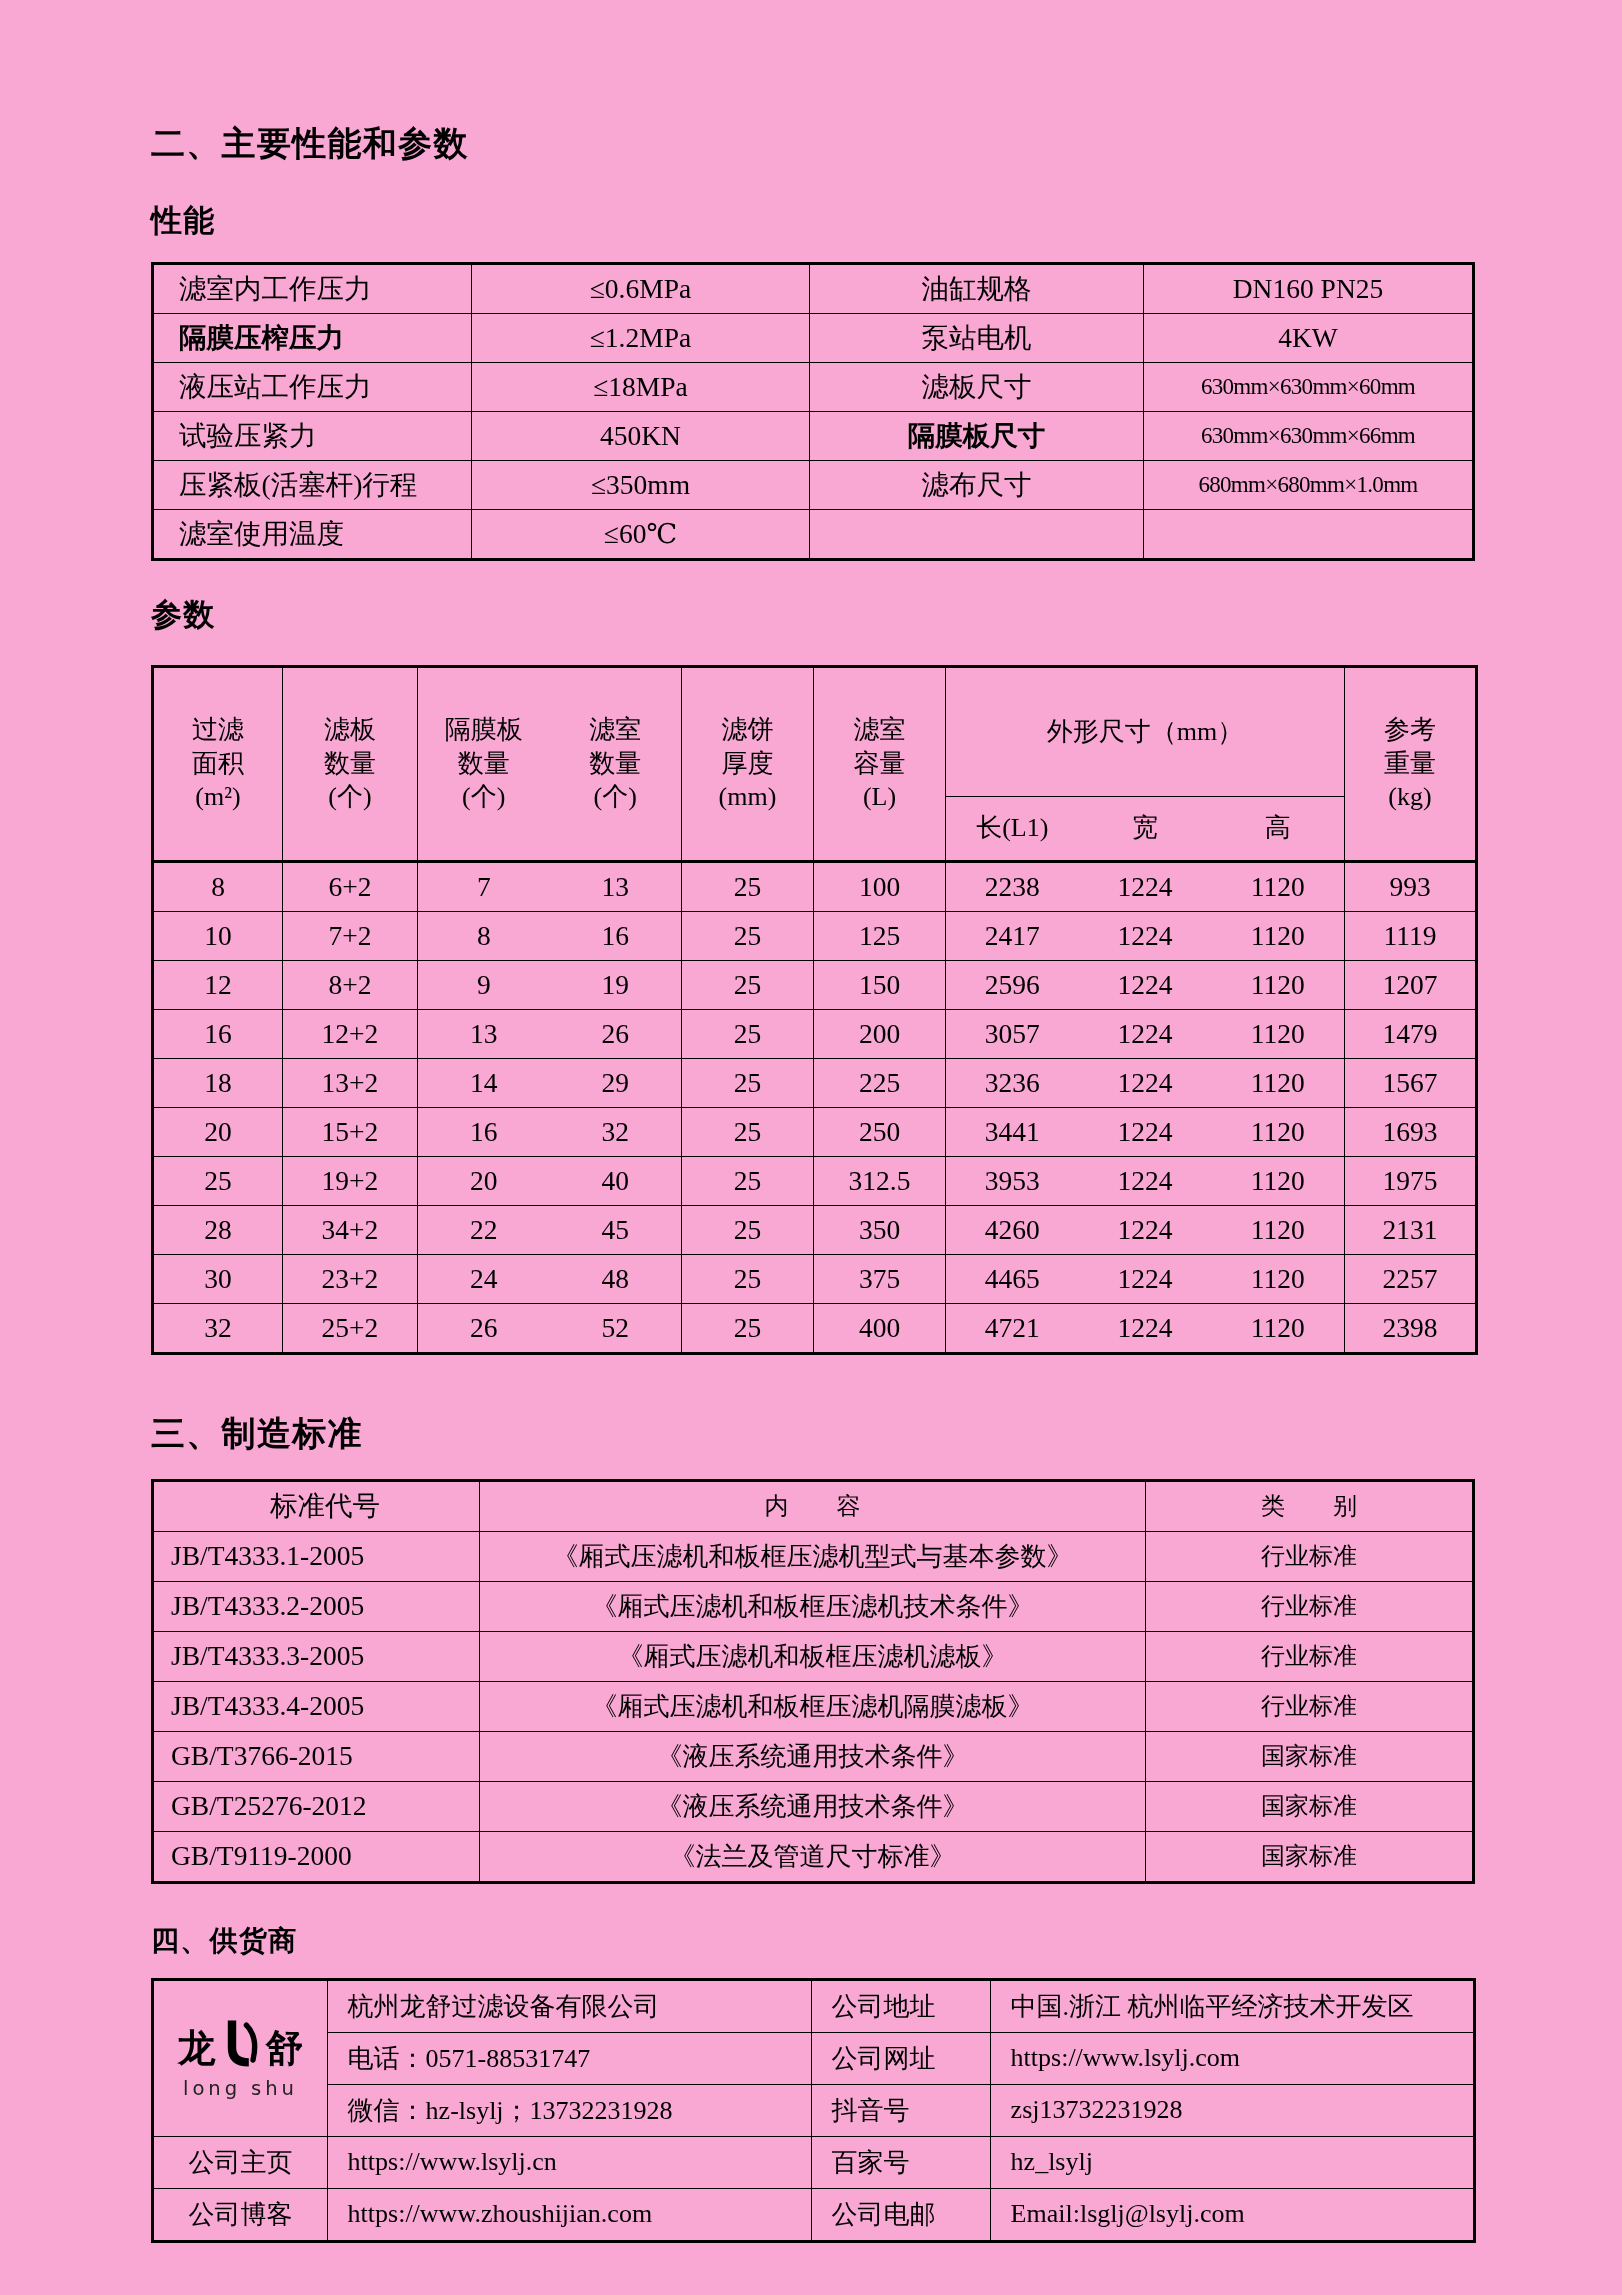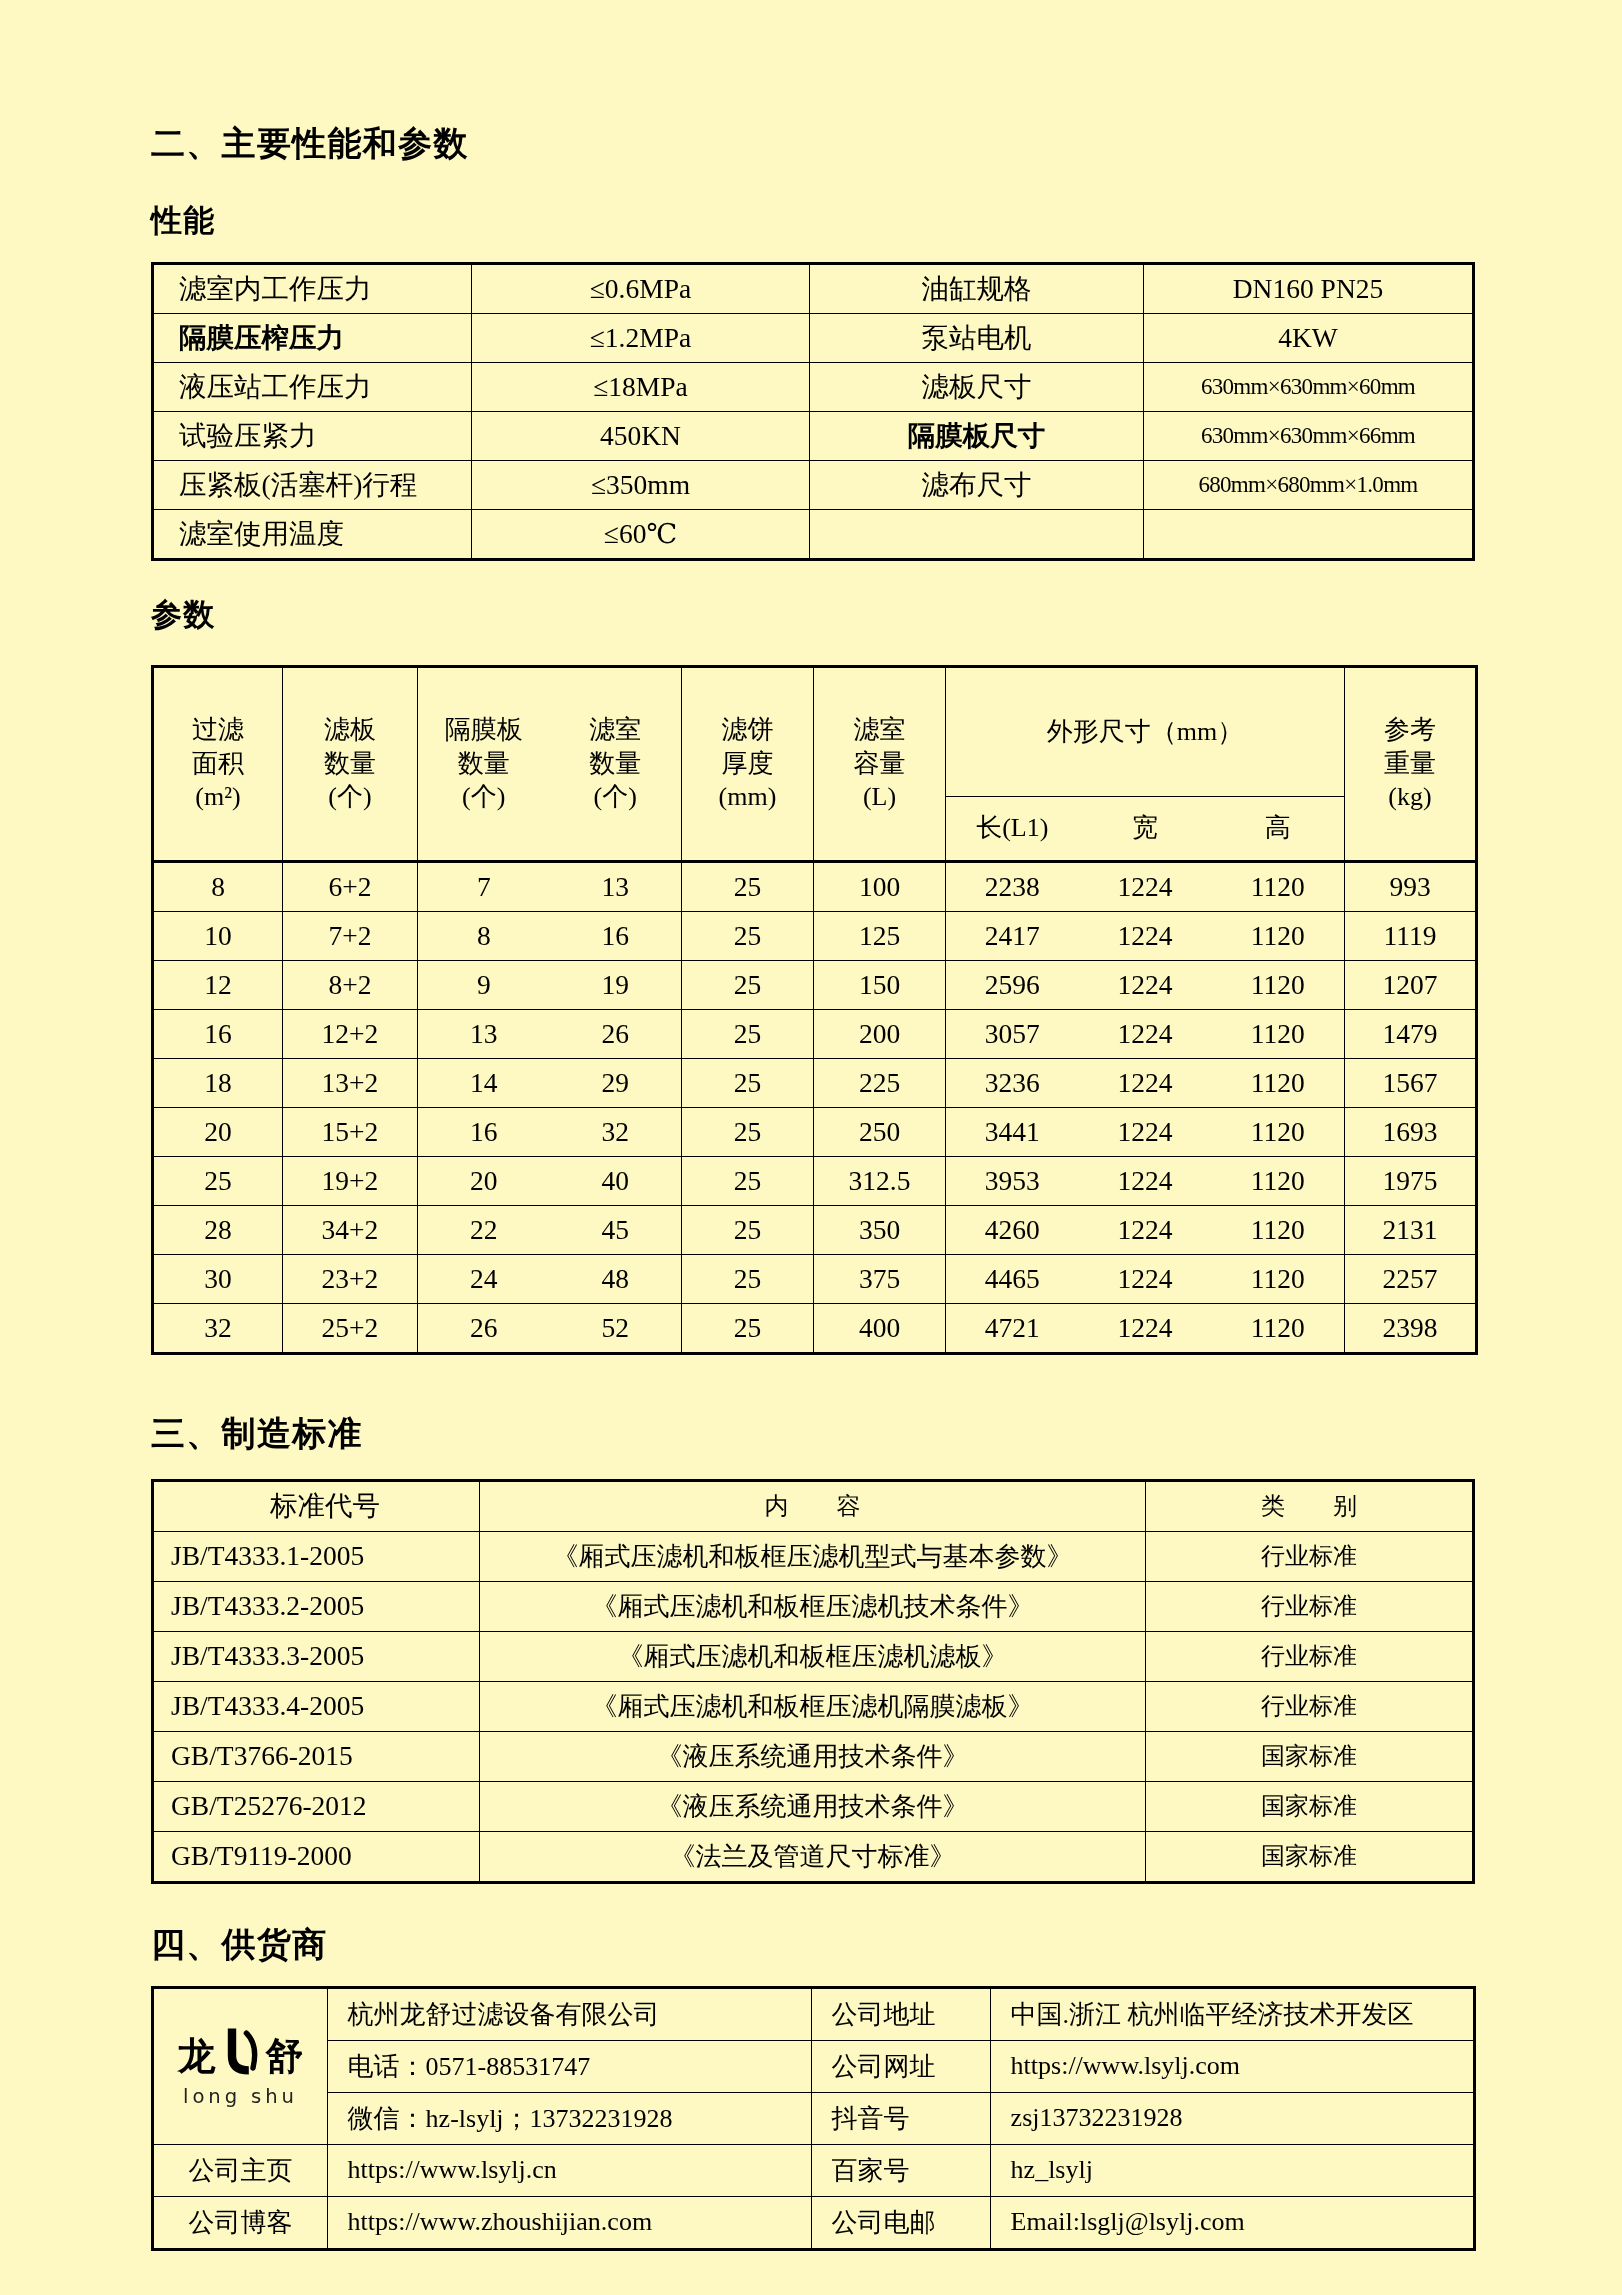--- a/index.html
+++ b/index.html
@@ -1,25 +1,25 @@
 <!DOCTYPE html>
 <html style="font-size:10.5px"><head>
 <meta charset="utf-8">
 <style>
   html,body{margin:0;padding:0;background:#888;}
   .page{
-    width:1622px;height:2295px;background:#fef9c3;margin:0 auto;
+    width:1622px;height:2295px;background:#f9a8d4;margin:0 auto;
     box-sizing:border-box;padding:121px 151px 0 151px;
     font-family:"Liberation Serif","DejaVu Serif",serif;color:#000;
     position:relative;
   }
   h1.sec{font-size:34px;font-weight:700;margin:0;letter-spacing:1.3px;}
   h2.sub{font-size:31px;font-weight:700;margin:33px 0 0 0;letter-spacing:1.3px;}
   h1.sec2{font-size:34px;font-weight:700;margin:56px 0 0 0;letter-spacing:1.3px;}
-  h1.sec3{font-size:34px;font-weight:700;margin:38px 0 0 0;letter-spacing:1.3px;}
+  h1.sec3{font-size:28px;font-weight:700;margin:38px 0 0 0;letter-spacing:1.3px;}
 
   table.tbl{border-collapse:collapse;border:3.9px solid #000;width:1321px;table-layout:fixed;}
   table.tbl td,table.tbl th{border:1.3px solid #000;font-weight:normal;text-align:center;
     vertical-align:middle;padding:0;overflow:hidden;}
 
   
   .perf{margin-top:19.6px;}
   .perf td{height:48px;font-size:27.5px;}
   .perf td.lab{text-align:left;padding-left:25px;}
   .perf .bold{font-weight:700;text-align:center;}

